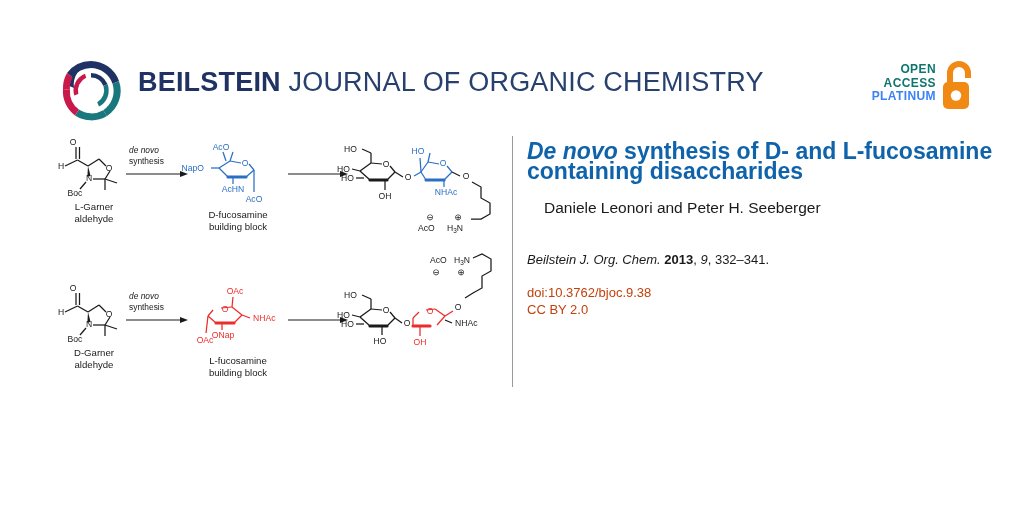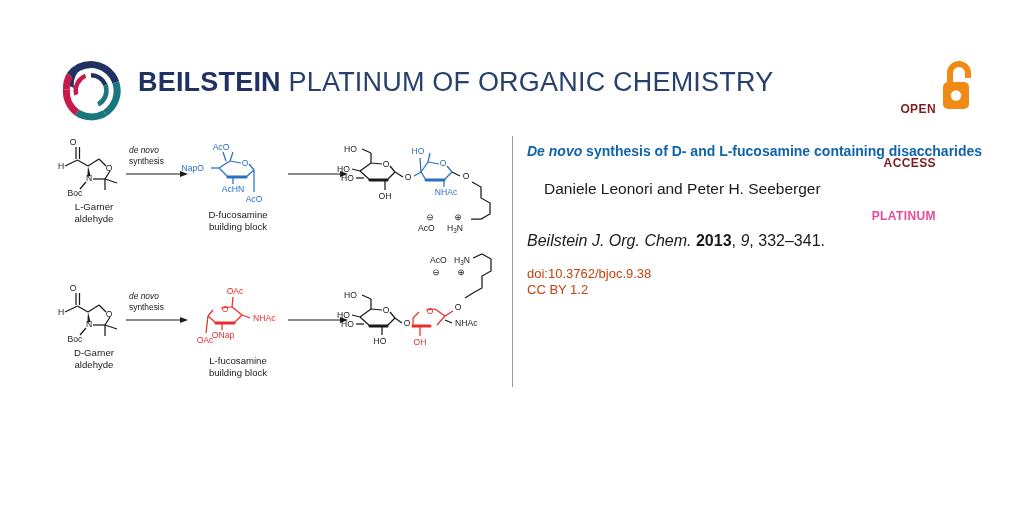--- a/index.html
+++ b/index.html
@@ -17,40 +17,40 @@
     position:absolute;left:138px;top:69px;
     font-size:27px;letter-spacing:.2px;white-space:nowrap;
     color:#1f3263;line-height:1;
   }
   .wordmark .wm-bold{font-weight:bold;}
   .wordmark .wm-light{font-weight:normal;color:#27406e;}
 
   .oa-badge{position:absolute;left:868px;top:58px;width:110px;height:62px;}
   .oa-lines{position:absolute;right:42px;top:5px;text-align:right;line-height:13.5px;}
   .oa-lines div{font-weight:bold;font-size:12px;letter-spacing:.4px;}
-  .oa-open,.oa-access{color:#7f1d1d;margin-top:40px;}
-  .oa-platinum{color:#ec4899;margin-top:40px;}
+  .oa-open,.oa-access{color:#0f766e;}
+  .oa-platinum{color:#3b82f6;}
   .oa-lock{position:absolute;right:0px;top:2px;width:38px;height:52px;}
 
   
   .divider{
     position:absolute;left:512px;top:136px;width:1px;height:251px;
     background:#9a9a9a;
   }
 
   
   .meta{position:absolute;left:527px;top:142px;width:470px;}
   .art-title{
-    color:#0f63ab;font-weight:bold;font-size:14px;line-height:19.5px;
+    color:#0f63ab;font-weight:bold;font-size:23px;line-height:19.5px;
     margin:0 0 11px 0;
   }
   .art-title .it{font-style:italic;}
   .authors{color:#1a1a1a;font-size:15.5px;line-height:19px;margin:17px;}
   .citation{
-    margin-top:34px;color:#1a1a1a;font-size:16px;line-height:17px;
+    margin-top:34px;color:#1a1a1a;font-size:13px;line-height:17px;
   }
   .citation .jrn{font-style:italic;}
   .citation .yr{font-weight:bold;}
   .citation .vol{font-style:italic;}
   .doi-block{margin-top:17px;color:#c2410c;font-size:13px;line-height:16.5px;}
 
   
   .scheme{position:absolute;left:30px;top:130px;width:475px;height:265px;}
   .scheme svg{display:block;}
   .cap{font-size:9.6px;fill:#1a1a1a;font-family:"Liberation Sans", sans-serif;}
@@ -87,21 +87,21 @@
         <path d="M 20 60.5 A 30 30 0 0 1 8 34 L 14.9 35 A 23 23 0 0 0 23.9 54.6 Z" fill="#c9194b"></path>
         <path d="M 8 34 A 30 30 0 0 1 12 18 L 17.6 22.6 A 23 23 0 0 0 14.9 35 Z" fill="#c9194b"></path>
 
         <path d="M 36 18 A 18 18 0 0 1 52.5 29 L 48.5 31 A 14 14 0 0 0 36 22.5 Z" fill="#1f3263"></path>
         <path d="M 52.5 29 A 18 18 0 0 1 44 51.5 L 42.2 47.3 A 14 14 0 0 0 48.5 31 Z" fill="#18787e"></path>
         <path d="M 30 18.8 A 18 18 0 0 0 19.2 40.5 L 23.3 39 A 14 14 0 0 1 31.2 22.8 Z" fill="#c9194b"></path>
       </svg>
     </div>
 
     <div class="wordmark">
-      <span class="wm-bold">BEILSTEIN</span><span class="wm-light"> PLATINUM OF ORGANIC CHEMISTRY</span>
+      <span class="wm-bold">BEILSTEIN</span><span class="wm-light"> JOURNAL OF ORGANIC CHEMISTRY</span>
     </div>
 
     <div class="oa-badge">
       <div class="oa-lines">
         <div class="oa-open">OPEN</div>
         <div class="oa-access">ACCESS</div>
         <div class="oa-platinum">PLATINUM</div>
       </div>
       <div class="oa-lock">
         <svg width="38" height="52" viewBox="0 0 38 52">
@@ -117,21 +117,21 @@
 
   <div class="meta">
     <div class="art-title"><span class="it">De novo</span><span> synthesis of D- and L-fucosamine containing disaccharides</span></div>
 
     <div class="authors">Daniele Leonori and Peter H. Seeberger</div>
 
     <div class="citation"><span class="jrn">Beilstein J. Org. Chem.</span> <span class="yr">2013</span><span>, </span><span class="vol">9</span><span>, </span><span>332–341.</span></div>
 
     <div class="doi-block">
       <div>doi:10.3762/bjoc.9.38</div>
-      <div>CC BY 1.2</div>
+      <div>CC BY 2.0</div>
     </div>
   </div>
 
   <div class="scheme">
     <svg width="475" height="265" viewBox="0 0 475 265">
 
       <g>
 
         <g>
 

